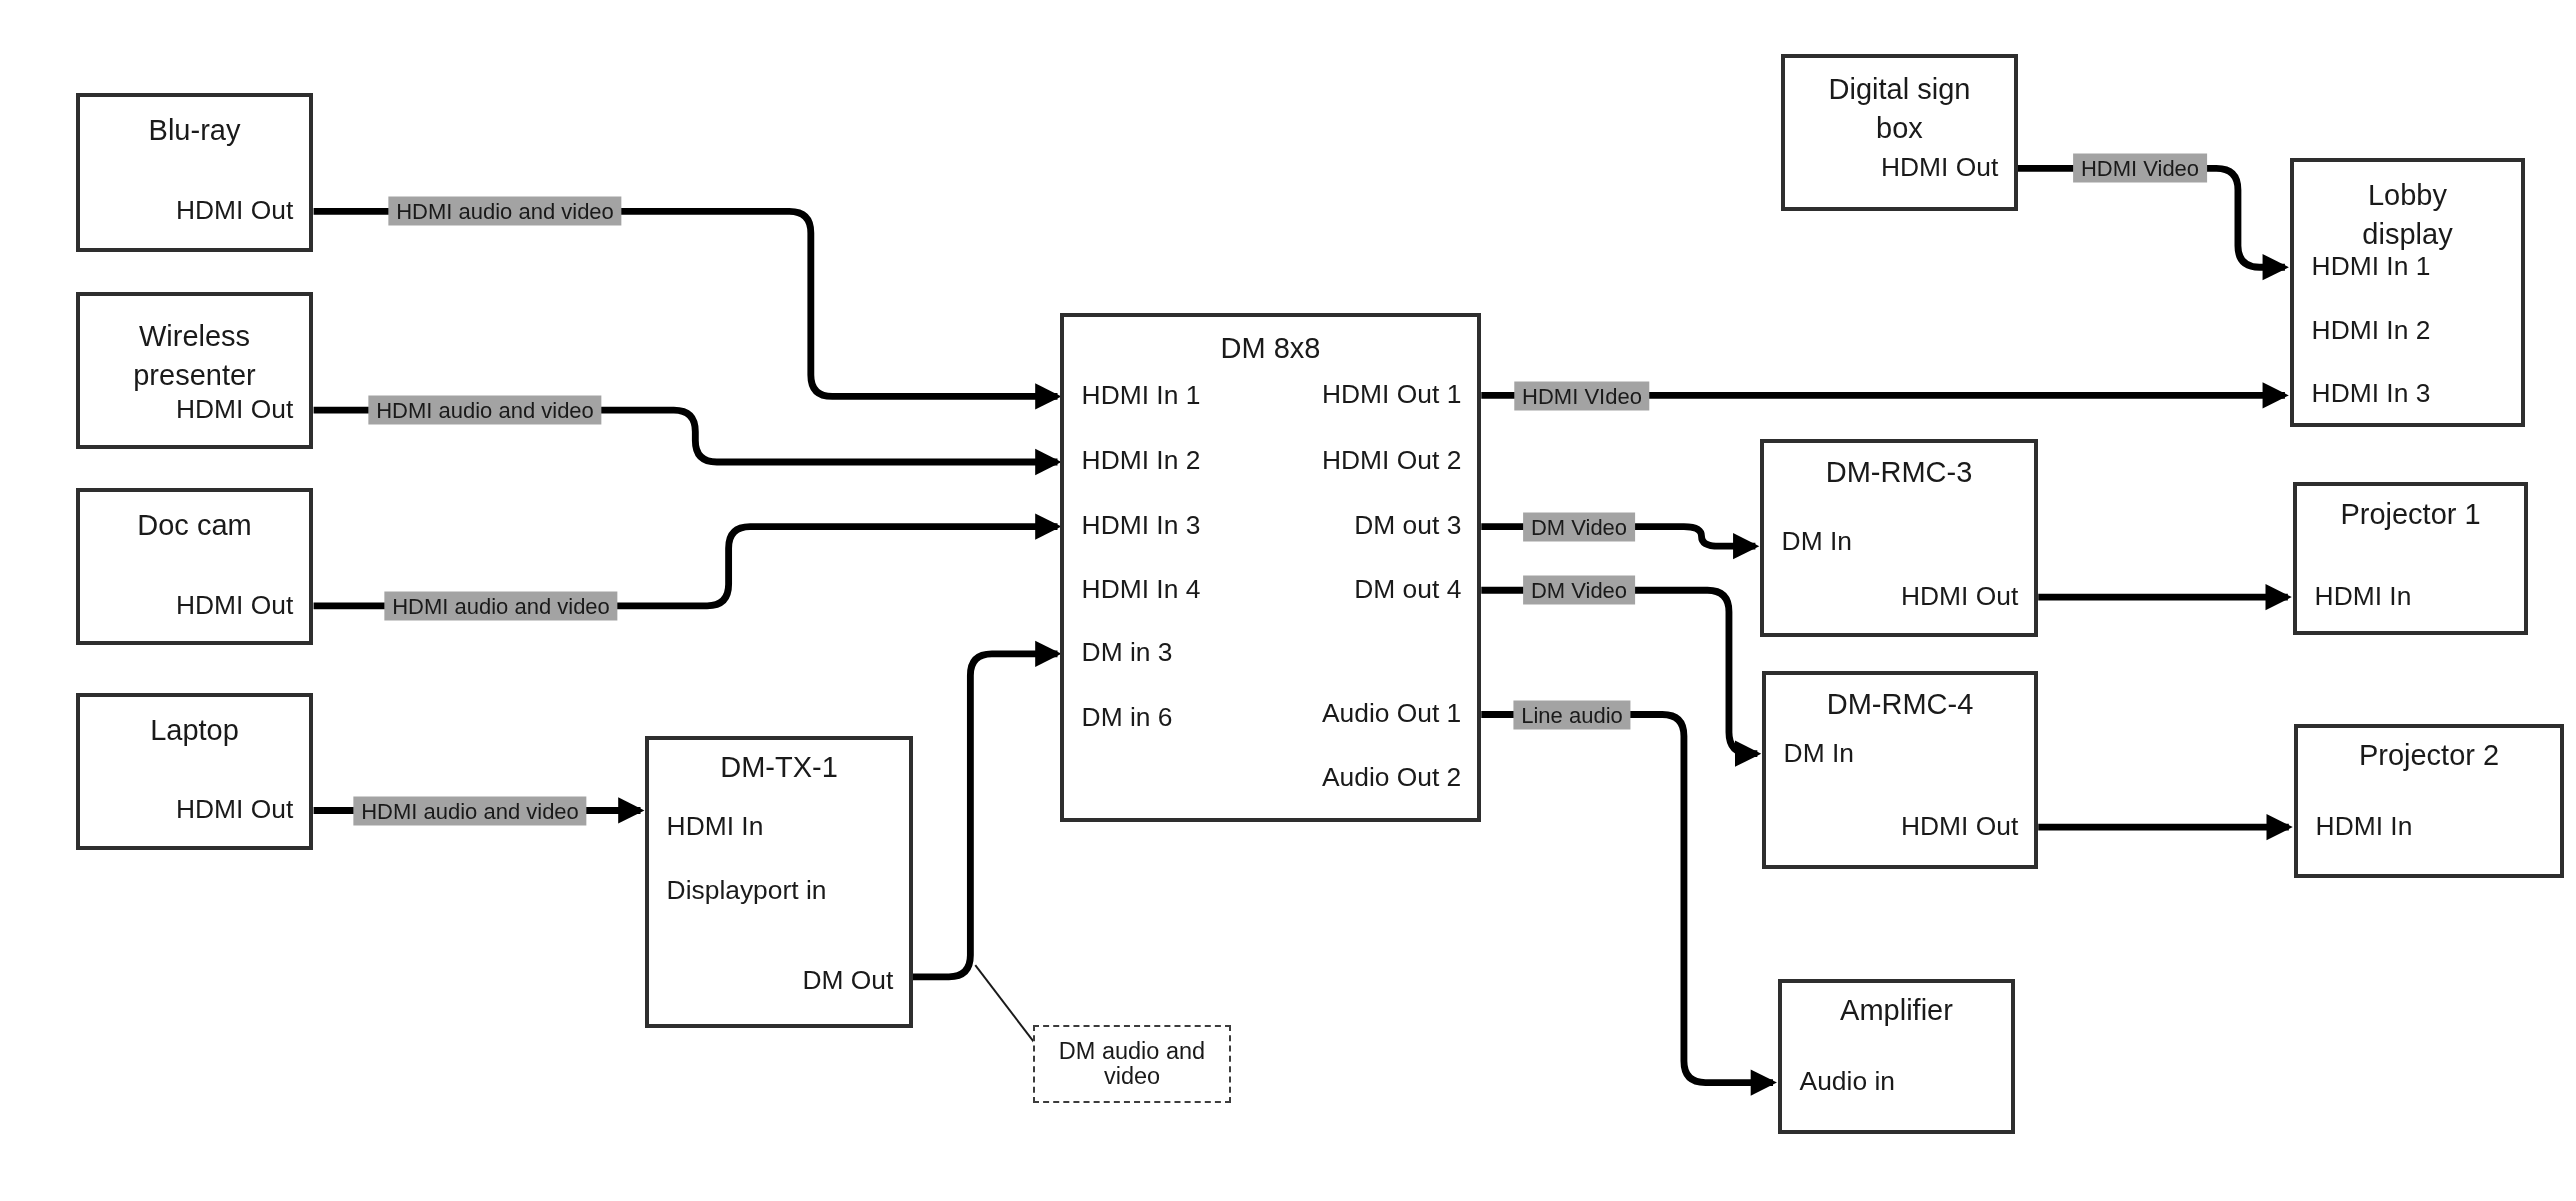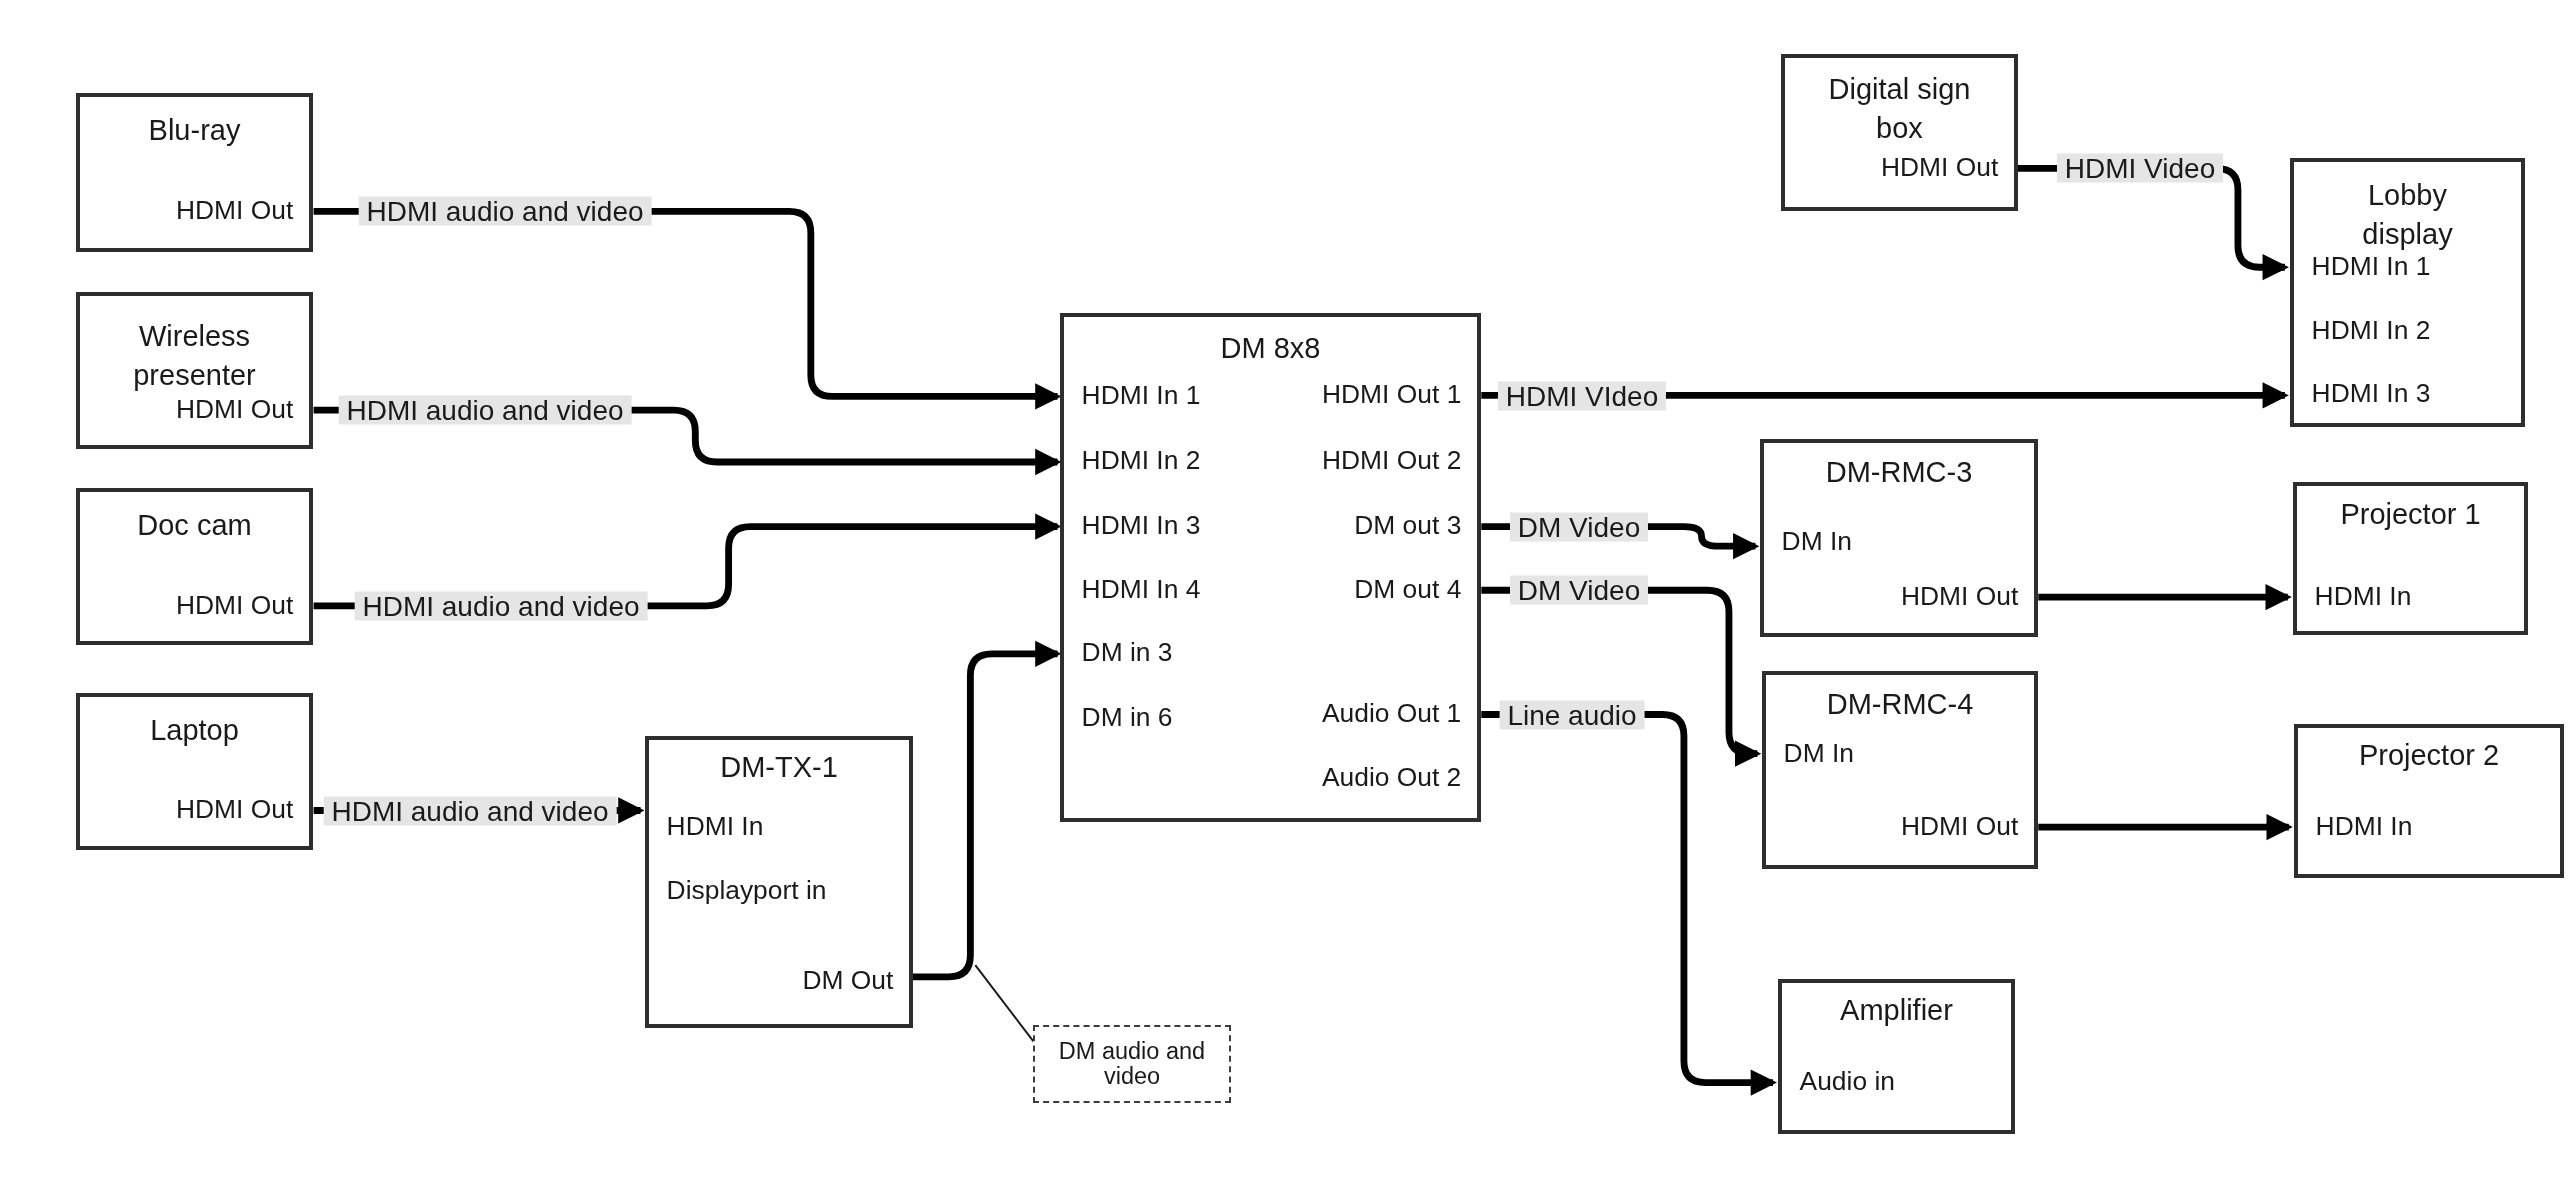--- a/index.html
+++ b/index.html
@@ -9,22 +9,22 @@
   .wire{fill:none;stroke:#000;stroke-width:7px}
   .leader{fill:none;stroke:#1a1a1a;stroke-width:2px}
   .box{position:absolute;background:#fff;border:4.9px solid #2e2e2e;box-sizing:border-box}
   .box-title{position:absolute;left:0;right:0;text-align:center;font-weight:normal;
              font-size:29px;line-height:39px}
   .t-pad30{padding:0 29px}
   .t-pad40{padding:0 63px}
   .port{position:absolute;font-size:26.4px;line-height:29px;white-space:nowrap}
   .p-left{left:17.6px}
   .p-right{right:15.7px;}
-  .edge-label{position:absolute;transform:translate(-50%,-50%);background:#e5e5e5;
-              font-size:28px;line-height:29px;padding:0 7.8px;white-space:nowrap}
+  .edge-label{position:absolute;transform:translate(-50%,-50%);background:#a3a3a3;
+              font-size:22px;line-height:29px;padding:0 7.8px;white-space:nowrap}
   .callout{position:absolute;left:1033px;top:1025px;width:198px;height:78px;
            border:2px dashed #3c3c3c;box-sizing:border-box;background:#fff;
            display:flex;align-items:center;justify-content:center;text-align:center;
            font-size:23.5px;line-height:25px;padding:0 5.9px}
 </style>
 </head>
 <body>
 
 <div class="canvas">
 

